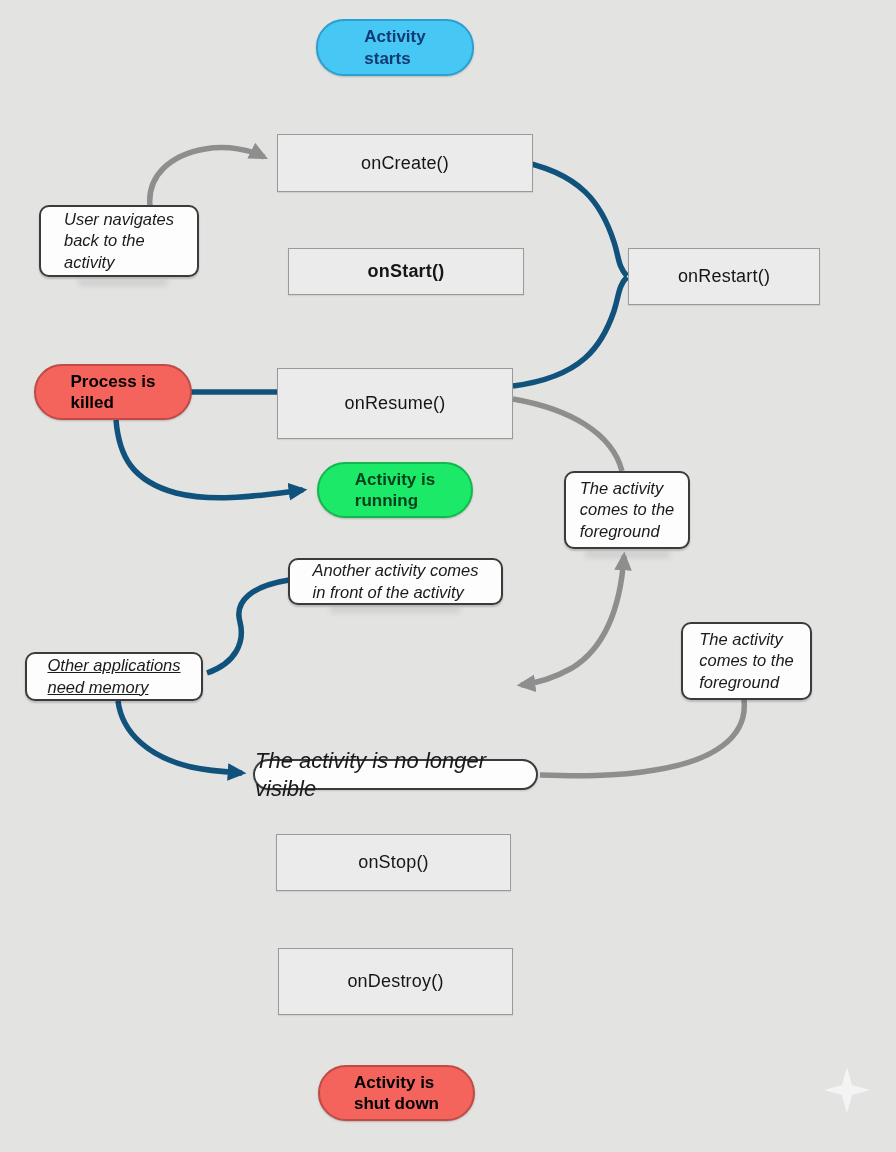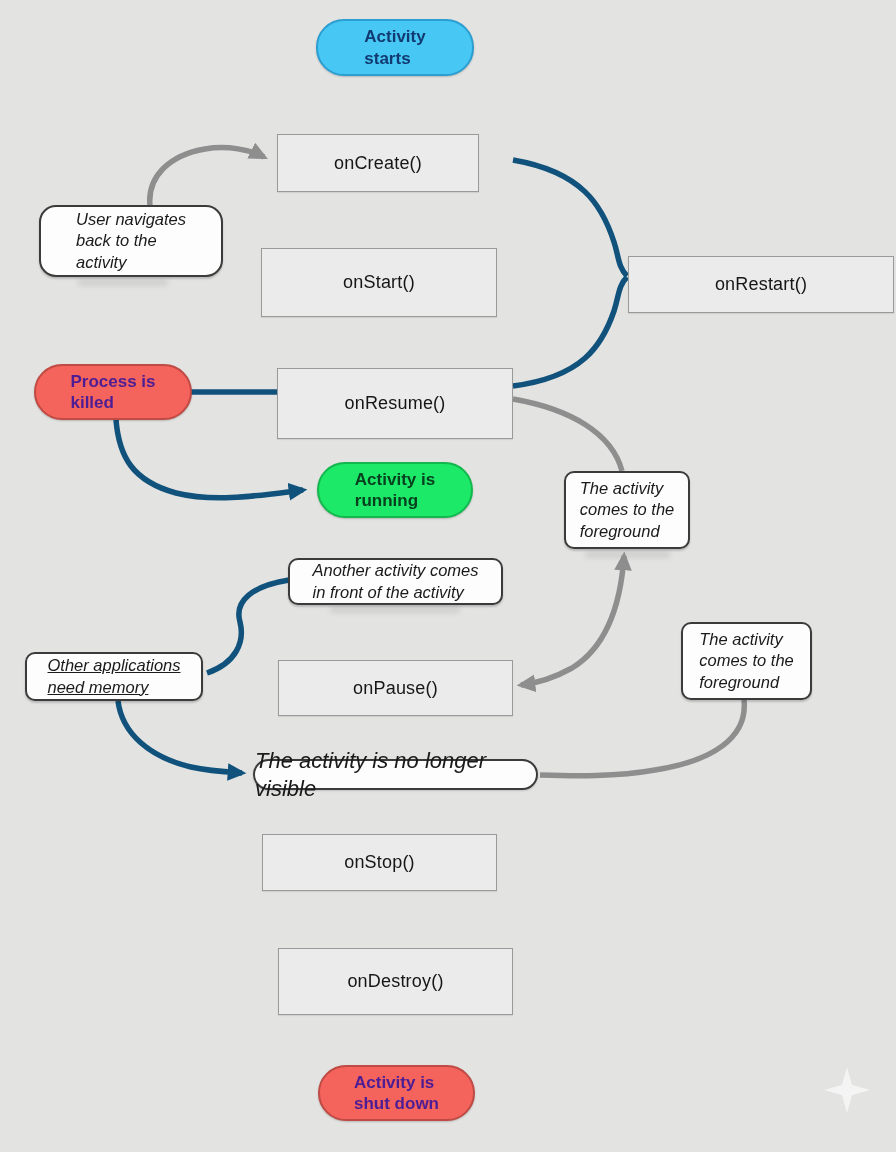--- a/index.html
+++ b/index.html
@@ -22,21 +22,21 @@
     background:#fdfdfd;border:2px solid #3b3b3b;border-radius:10px;
     color:#1a1a1a;font-style:italic;font-size:16.5px;line-height:1.28;
     box-shadow:0 2px 2px rgba(0,0,0,.18);
   }
   .pill{
     border-radius:28px;font-size:17px;line-height:1.25;font-weight:bold;
     box-shadow:0 1px 2px rgba(0,0,0,.2);
   }
   .pill.blue{background:#47c8f4;border:2px solid #2b9ed2;color:#123a72;}
   .pill.green{background:#1de968;border:2px solid #12b84e;color:#06401f;}
-  .pill.red{background:#f4635c;border:2px solid #c04a44;color:#4c1d95;}
+  .pill.red{background:#f4635c;border:2px solid #c04a44;color:#000000;}
   .stadium{
     background:#fdfdfd;border:2px solid #3b3b3b;border-radius:16px;
     color:#1a1a1a;font-style:italic;font-size:22px;font-weight:normal;
     box-shadow:0 1px 2px rgba(0,0,0,.15);
   }
   .smudge{
     position:absolute;z-index:2;height:7px;border-radius:3px;
     background:rgba(140,140,140,.22);filter:blur(2.5px);
   }
   .sparkle{
@@ -91,35 +91,34 @@
 killed</div>
 
   <div class="node pill green" style="left:317px;top:462px;width:156px;height:56px;">Activity is
 running</div>
 
   <div class="node pill red" style="left:318px;top:1065px;width:157px;height:56px;">Activity is
 shut down</div>
 
   <div class="node pill stadium" style="left:253px;top:759px;width:285px;height:31px;">The activity is no longer visible</div>
 
-  <div class="node box" style="left:277px;top:134px;width:202px;height:58px;">onCreate()</div>
+  <div class="node box" style="left:277px;top:134px;width:256px;height:58px;">onCreate()</div>
 
-  <div class="node box" style="left:261px;top:248px;width:236px;height:69px;">onStart()</div>
+  <div class="node box" style="left:288px;top:248px;width:236px;height:47px;font-weight:bold;">onStart()</div>
 
-  <div class="node box" style="left:628px;top:248px;width:266px;height:57px;margin-top:8px;">onRestart()</div>
+  <div class="node box" style="left:628px;top:248px;width:192px;height:57px;">onRestart()</div>
 
   <div class="node box" style="left:277px;top:368px;width:236px;height:71px;">onResume()</div>
 
-  <div class="node box" style="left:278px;top:660px;width:235px;height:56px;">onPause()</div>
 
-  <div class="node box" style="left:262px;top:834px;width:235px;height:57px;">onStop()</div>
+  <div class="node box" style="left:276px;top:834px;width:235px;height:57px;">onStop()</div>
 
   <div class="node box" style="left:278px;top:948px;width:235px;height:67px;">onDestroy()</div>
 
-  <div class="node callout" style="left:39px;top:205px;width:184px;height:72px;border-radius:17px;">User navigates
+  <div class="node callout" style="left:39px;top:205px;width:160px;height:72px;">User navigates
 back to the
 activity</div>
 
   <div class="node callout" style="left:564px;top:471px;width:126px;height:78px;">The activity
 comes to the
 foreground</div>
 
   <div class="node callout" style="left:681px;top:622px;width:131px;height:78px;">The activity
 comes to the
 foreground</div>

